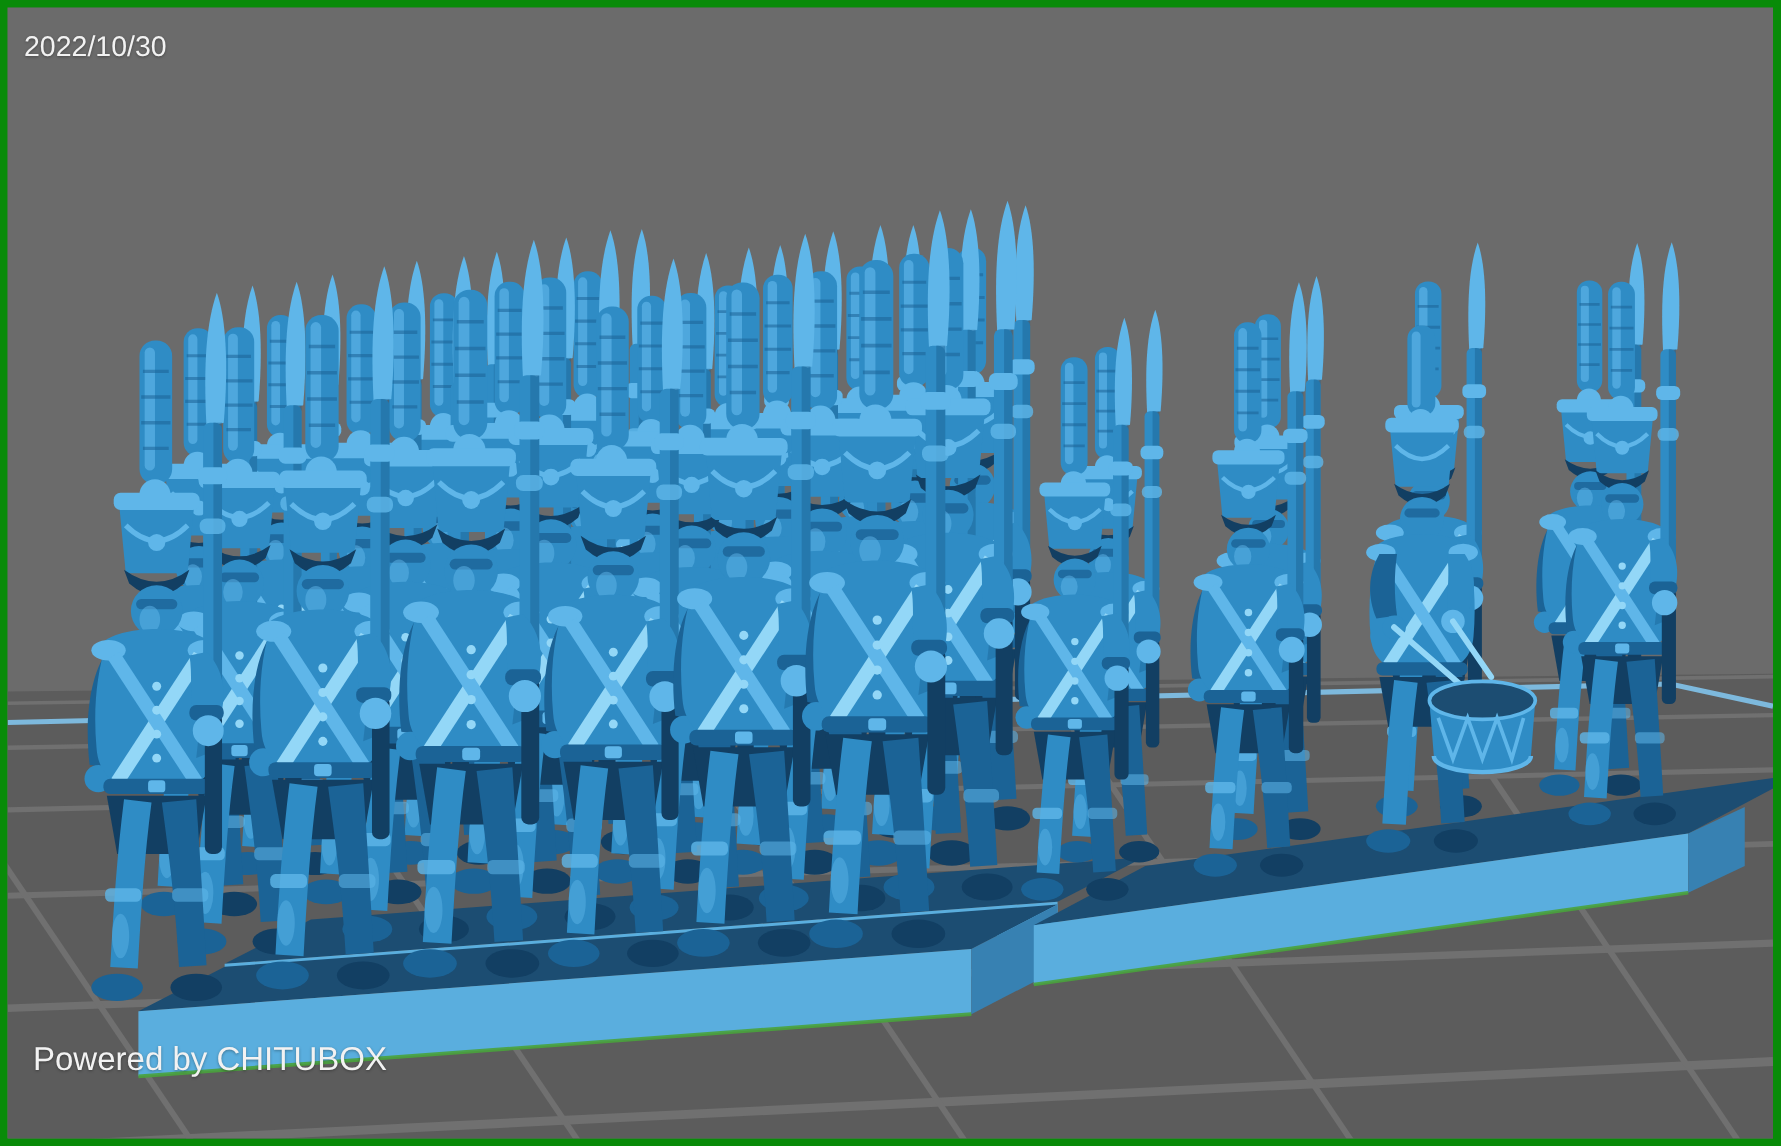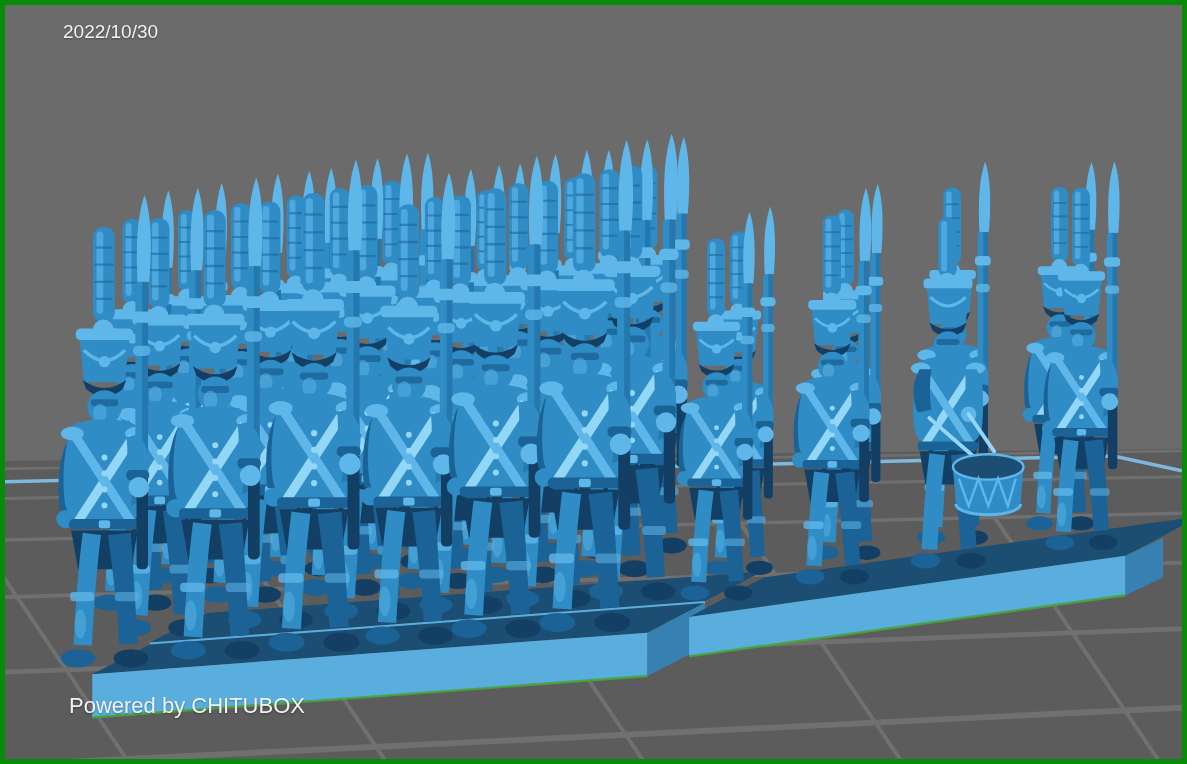--- a/index.html
+++ b/index.html
@@ -6,21 +6,21 @@
     --border-green:#088b08; --bg-gray:#6b6b6b; --floor-gray:#5c5c5c; --grid-line:#707070;
     --blue:#2f8cc5; --blue-light:#5fb6e9; --blue-hi:#93d7f7; --blue-dark:#1b6396; --blue-deep:#123f63;
     --base-top:#1c4d72; --base-front:#5aaede; --base-side:#3781b2; --plate-edge:#7db9dd;
     --green-fringe:#49a33c; --text-white:#f2f2f2;
   }
   html,body{margin:0;padding:0;background:#333;}
   .page{width:1187px;height:764px;box-sizing:border-box;background:var(--border-green);padding:5px;}
   .view{position:relative;width:100%;height:100%;overflow:hidden;background:var(--bg-gray);}
   .view svg{display:block;width:100%;height:100%;}
   .overlay-text{position:absolute;left:11px;font-family:"Liberation Sans","DejaVu Sans",sans-serif;
-    color:var(--text-white);text-shadow:0 1px 2px rgba(0,0,0,.35);white-space:nowrap;margin-left:47px;}
+    color:var(--text-white);text-shadow:0 1px 2px rgba(0,0,0,.35);white-space:nowrap;}
   .date{top:16px;font-size:19px;}
   .mark{top:688px;left:17px;font-size:22px;}
 </style>
 </head>
 <body>
 
 <div class="page">
   <div class="view">
 
     <svg viewBox="0 0 1187 764" preserveAspectRatio="none">

